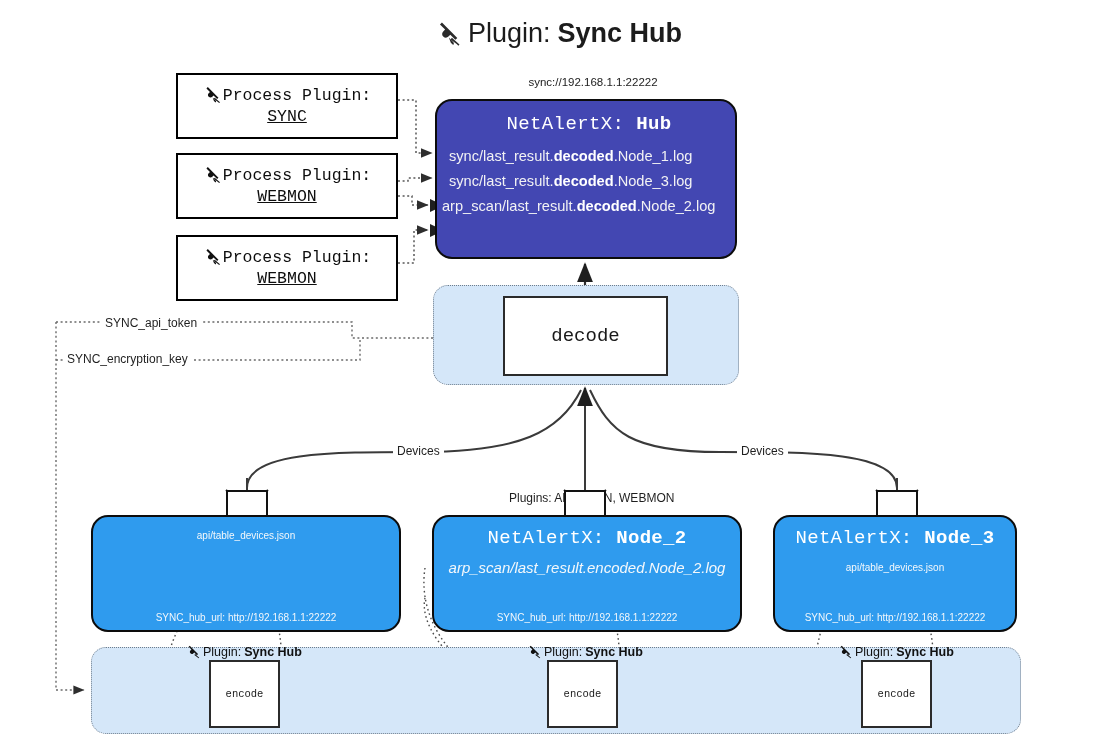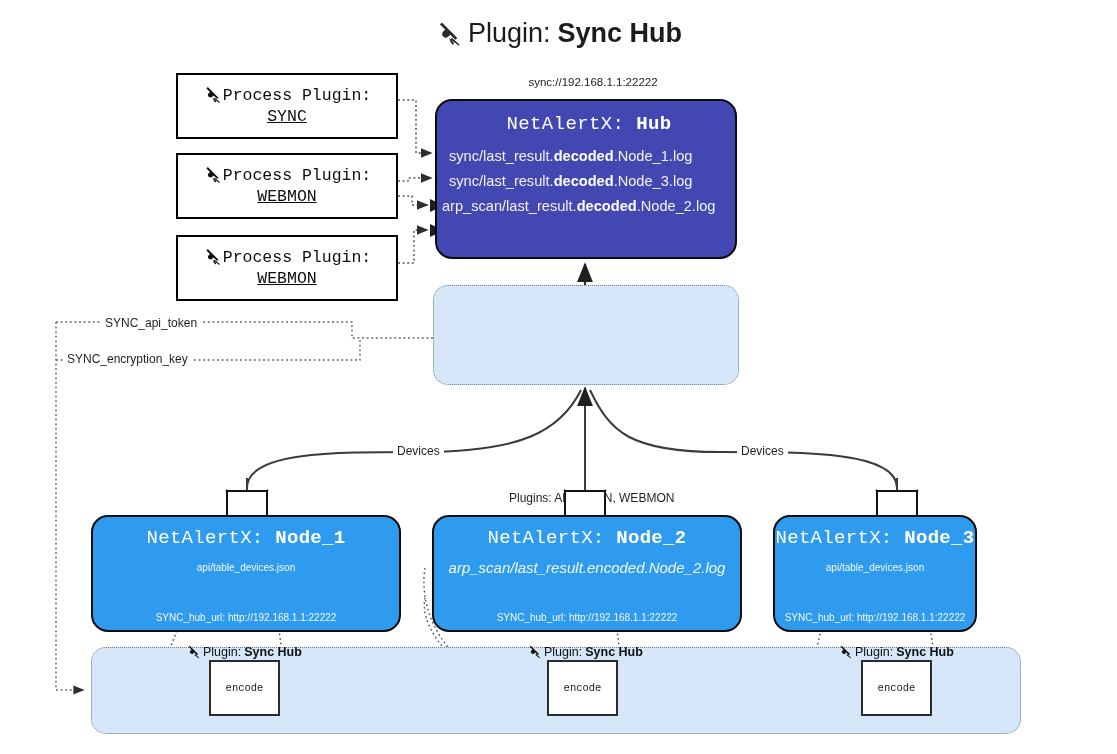--- a/index.html
+++ b/index.html
@@ -93,21 +93,21 @@
   #lbl-plugins { left:505px; top:461px;margin-top:30px; }
 
   
   .node {
     position:absolute; height:117px;
     background:#2f9bee; border:2.5px solid #0c0c0c; border-radius:17px;
     color:#ffffff; overflow:hidden;
   }
   #node1 { left:91px;  top:515px; width:310px; }
   #node2 { left:432px; top:515px; width:310px; }
-  #node3 { left:773px; top:515px; width:204px; }
+  #node3 { left:773px; top:515px; width:244px; }
   .node-title {
     text-align:center; margin-top:10px;
     font-family:"Liberation Mono", monospace; font-size:19px; letter-spacing:.3px;
   }
   .node-title b { font-weight:700; }
   .node .rows { margin-top:6px; text-align:center; }
   .node .rows .r { font-size:10px; line-height:26px; color:#f4f8fb; white-space:nowrap; }
   #node2 .rows .r { font-size:15px;font-style:italic; }
   .node .hub-url-small {
     position:absolute; left:0; bottom:7px; width:100%;
@@ -126,21 +126,21 @@
   
   #plugin-band { left:91px; top:647px; width:930px; height:87px; }
   .plugin-tag {
     position:absolute; font-size:12.5px; color:#111;
     display:flex; align-items:center; gap:3px; white-space:nowrap;
   }
   .plugin-tag b { font-weight:700; }
   #ptag1 { left:186px; top:645px; }
   #ptag2 { left:527px; top:645px; }
   #ptag3 { left:838px; top:645px; }
-  .encode-box { width:71px; height:56px; font-size:10.5px; }
+  .encode-box { width:71px; height:68px; font-size:10.5px; }
   #enc1 { left:209px; top:660px; }
   #enc2 { left:547px; top:660px; }
   #enc3 { left:861px; top:660px; }
 </style>
 </head>
 <body>
 
 <div id="stage">
 
   <svg id="wires" viewBox="0 0 1117 754">
@@ -264,35 +264,33 @@
       <b>Hub</b>
     </div>
     <div class="hub-lines">
       <div class="hl"><span>sync/last_result.</span><b>decoded</b><span>.Node_1.log</span></div>
       <div class="hl"><span>sync/last_result.</span><b>decoded</b><span>.Node_3.log</span></div>
       <div class="hl hl-wide"><span>arp_scan/last_result.</span><b>decoded</b><span>.Node_2.log</span></div>
     </div>
   </div>
 
   <div class="dashcard" id="decode-card"></div>
+  <div class="wbox" id="decode-box">decode</div>
 
   <div class="wirelabel" id="lbl-token">SYNC_api_token</div>
   <div class="wirelabel" id="lbl-key">SYNC_encryption_key</div>
   <div class="wirelabel" id="lbl-dev-l">Devices</div>
   <div class="wirelabel" id="lbl-dev-r">Devices</div>
   <div class="wirelabel" id="lbl-plugins">Plugins: ARPSCAN, WEBMON</div>
 
   <div class="envelope" id="env1"></div>
   <div class="envelope" id="env2"></div>
   <div class="envelope" id="env3"></div>
 
   <div class="node" id="node1">
-    <div class="node-title">
-      <span>NetAlertX:</span> <b>Node_1</b>
-    </div>
     <div class="rows">
       <div class="r">api/table_devices.json</div>
     </div>
     <div class="hub-url-small">SYNC_hub_url: http://192.168.1.1:22222</div>
   </div>
 
   <div class="node" id="node2">
     <div class="node-title">
       <span>NetAlertX:</span> <b>Node_2</b>
     </div>

